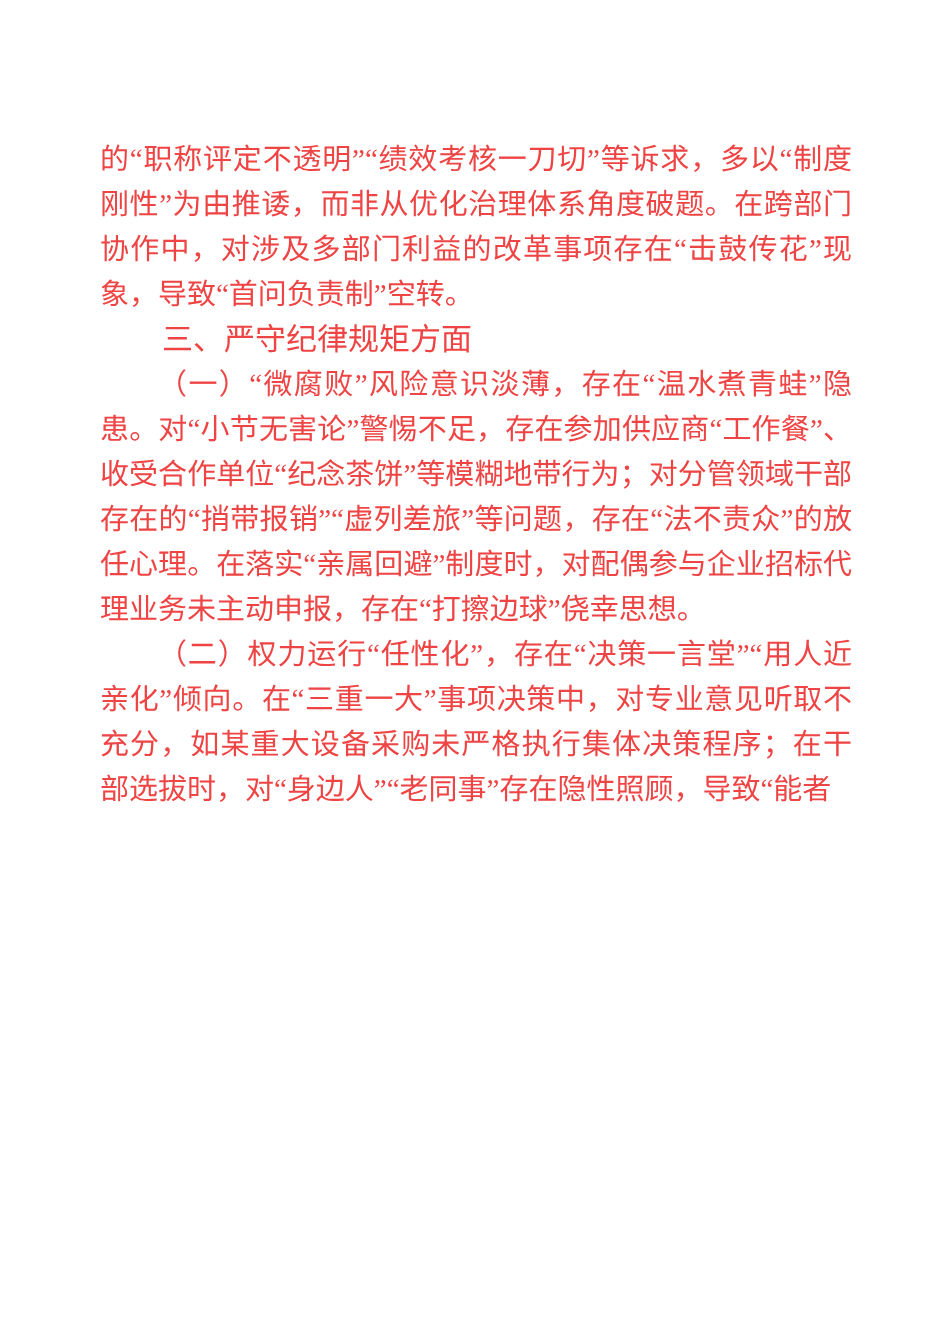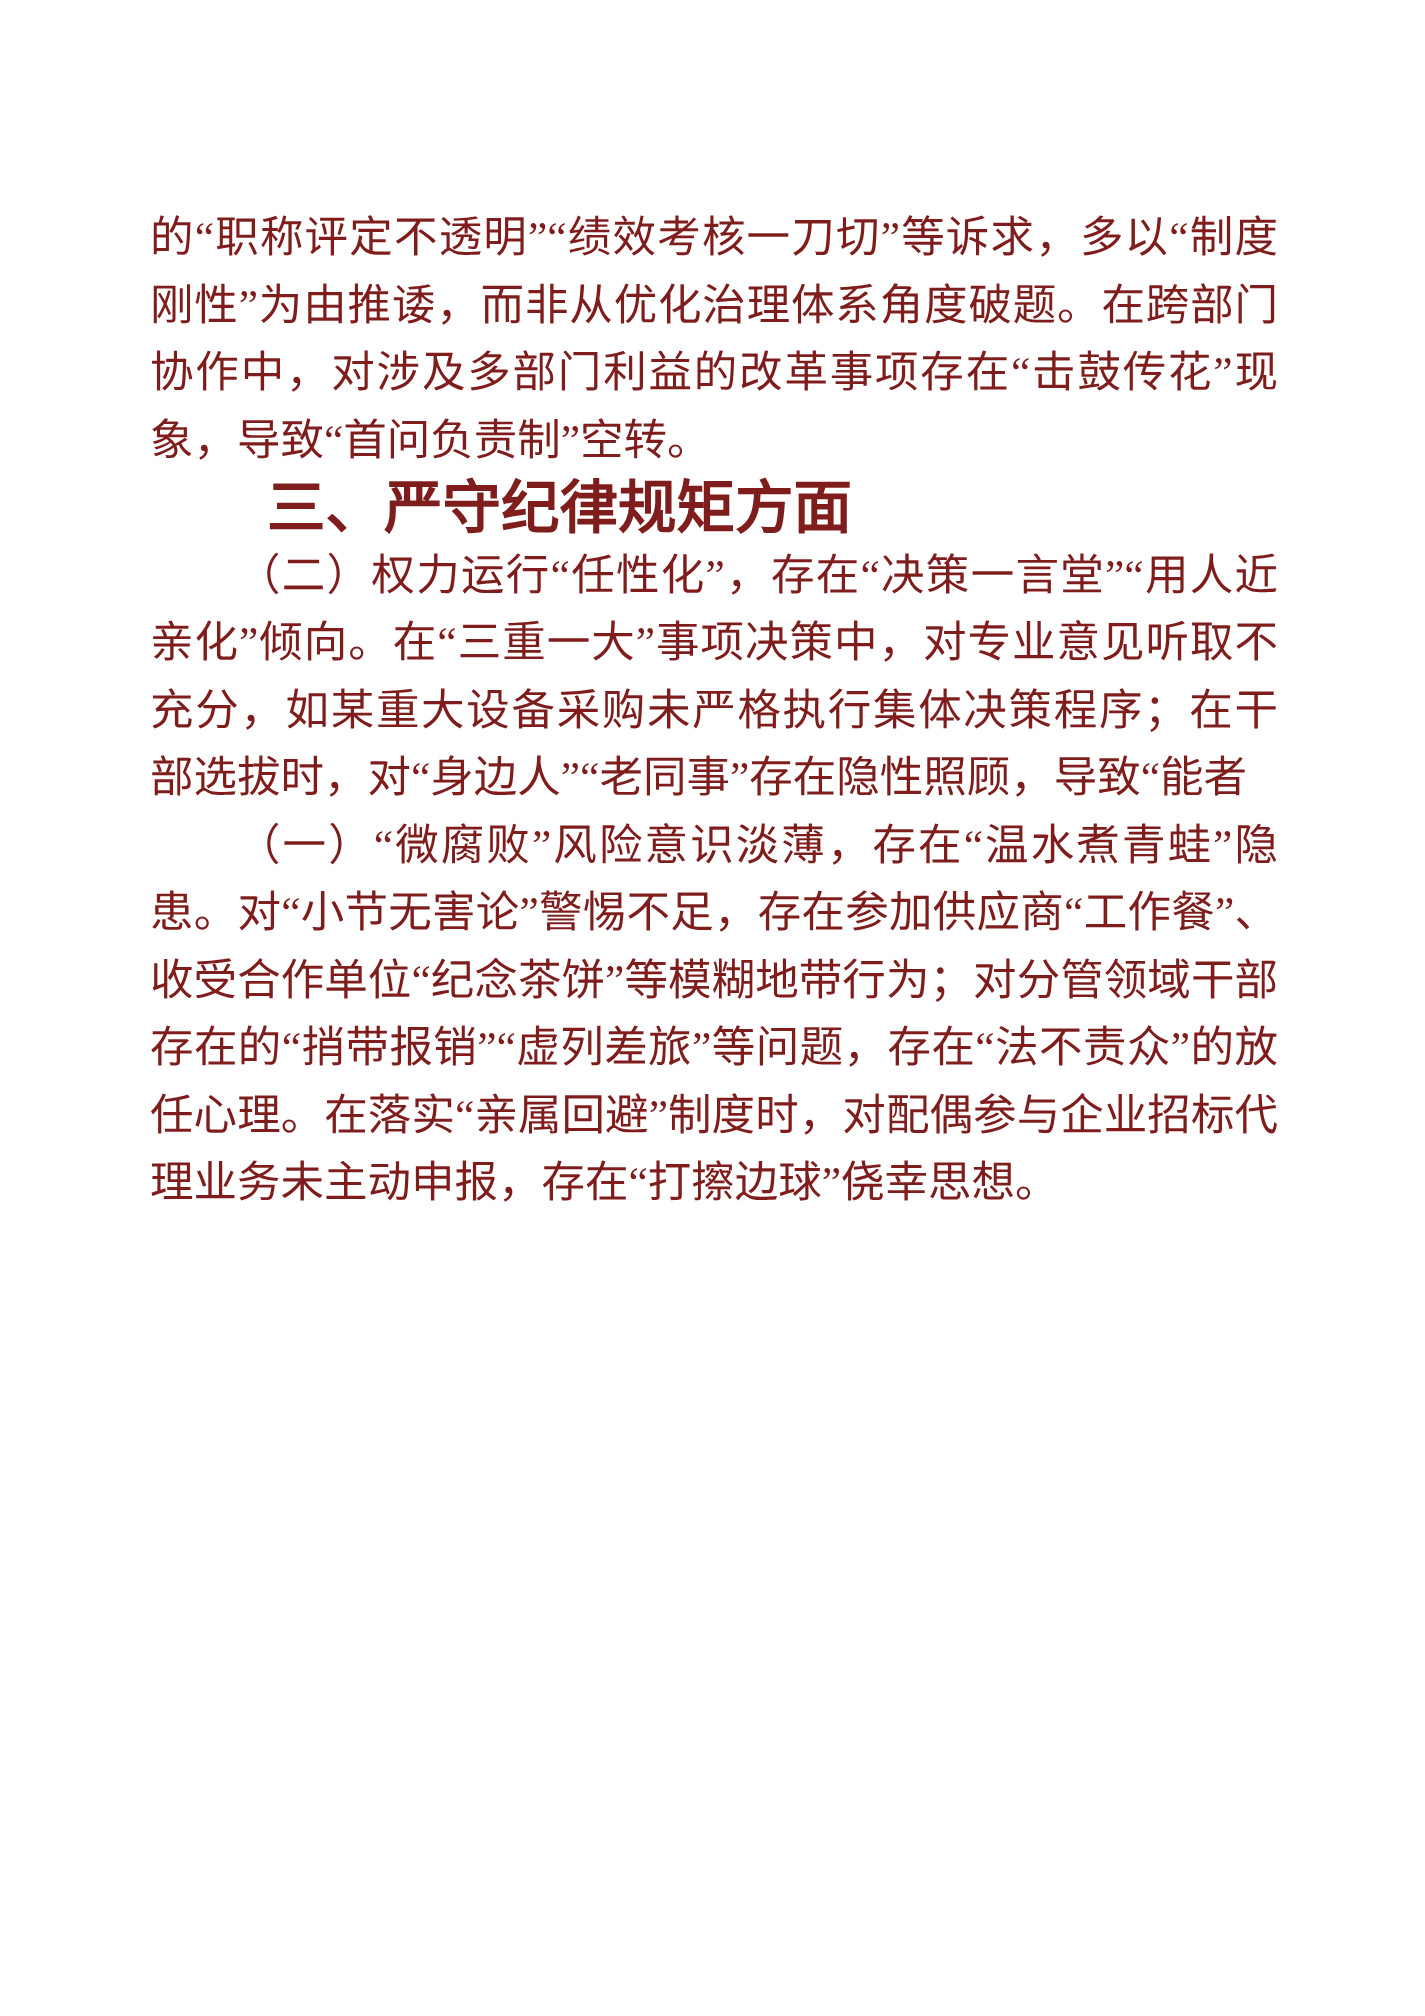--- a/index.html
+++ b/index.html
@@ -7,21 +7,21 @@
     padding: 0;
     background: #ffffff;
   }
   .page {
     position: relative;
     width: 950px;
     height: 1236px;
     background: #ffffff;
     overflow: hidden;
     font-family: "Liberation Serif", "DejaVu Serif", serif;
-    color: #7f1d1d;
+    color: #ef4444;
   }
   .content {
     position: absolute;
     left: 100px;
     top: 137px;
     width: 752px;
     font-size: 29px;
     line-height: 45px;
     text-align: justify;
     letter-spacing: 0;
@@ -41,34 +41,34 @@
     font-family: "Liberation Serif", "DejaVu Serif", serif;
   }
   .item-body {
     font-family: "Liberation Serif", "DejaVu Serif", serif;
   }
   .section-heading {
     margin: 0;
     padding: 0;
     text-indent: 2em;
     font-family: "Liberation Sans", "DejaVu Sans", sans-serif;
-    font-weight: 700;
-    font-size: 39px;
+    font-weight: 400;
+    font-size: 31px;
     line-height: 45px;
   }
 </style>
 </head>
 <body>
 
 <div class="page">
   <div class="content">
 
     <p class="para no-indent">的“职称评定不透明”“绩效考核一刀切”等诉求，多以“制度刚性”为由推诿，而非从优化治理体系角度破题。在跨部门协作中，对涉及多部门利益的改革事项存在“击鼓传花”现象，导致“首问负责制”空转。</p>
 
 
     <p class="section-heading">三、严守纪律规矩方面</p>
 
+    <p class="para indent-2"><span class="item-heading">（一）“微腐败”风险意识淡薄，存在“温水煮青蛙”隐患。</span><span class="item-body">对“小节无害论”警惕不足，存在参加供应商“工作餐”、收受合作单位“纪念茶饼”等模糊地带行为；对分管领域干部存在的“捎带报销”“虚列差旅”等问题，存在“法不责众”的放任心理。在落实“亲属回避”制度时，对配偶参与企业招标代理业务未主动申报，存在“打擦边球”侥幸思想。</span></p>
+
     <p class="para indent-2"><span class="item-heading">（二）权力运行“任性化”，存在“决策一言堂”“用人近亲化”倾向。</span><span class="item-body">在“三重一大”事项决策中，对专业意见听取不充分，如某重大设备采购未严格执行集体决策程序；在干部选拔时，对“身边人”“老同事”存在隐性照顾，导致“能者</span></p>
-
-    <p class="para indent-2"><span class="item-heading">（一）“微腐败”风险意识淡薄，存在“温水煮青蛙”隐患。</span><span class="item-body">对“小节无害论”警惕不足，存在参加供应商“工作餐”、收受合作单位“纪念茶饼”等模糊地带行为；对分管领域干部存在的“捎带报销”“虚列差旅”等问题，存在“法不责众”的放任心理。在落实“亲属回避”制度时，对配偶参与企业招标代理业务未主动申报，存在“打擦边球”侥幸思想。</span></p>
 
   </div>
 </div>
 
 </body></html>

